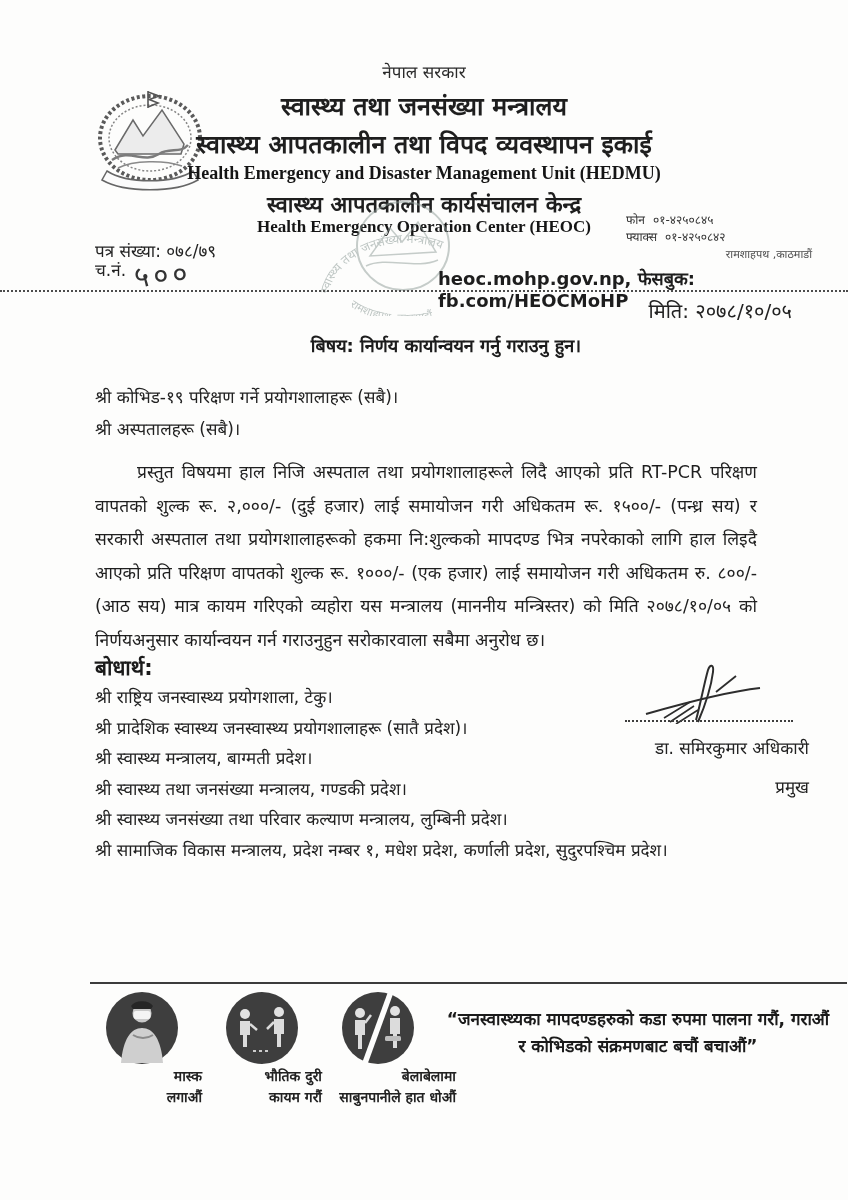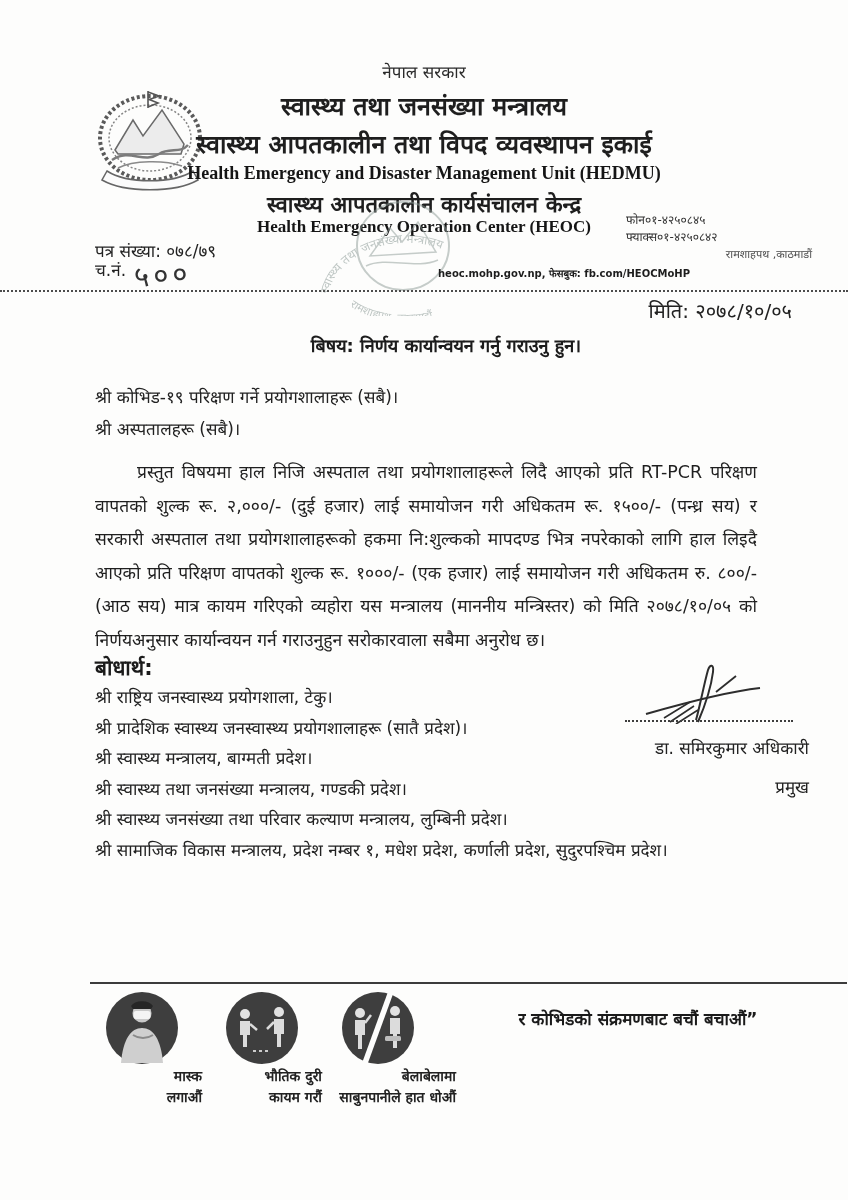--- a/index.html
+++ b/index.html
@@ -12,27 +12,27 @@
   .abs{position:absolute;}
   .ctr{left:0; right:0; text-align:center;}
   .gov-line{top:60px; font-size:17px; color:#2a2a2a;}
   .ministry{top:88px; font-size:25px; font-weight:bold; color:#1e1e1e;}
   .unit-np{top:126px; font-size:25px; font-weight:bold; color:#1e1e1e;}
   .unit-en{top:163px; font-size:18px; font-weight:bold; font-family:"Liberation Serif",serif; color:#151515;}
   .center-np{top:188px; font-size:22px; font-weight:bold; color:#1e1e1e;}
   .center-en{top:217px; font-size:17px; font-weight:bold; font-family:"Liberation Serif",serif; color:#151515;}
   .emblem{left:85px; top:88px; width:130px; height:115px;}
   .contact{right:36px; top:212px; width:186px; font-size:12px; color:#333; line-height:17px;}
-  .contact-row{display:flex; justify-content:flex-start; }
+  .contact-row{display:flex; justify-content:flex-start; gap:8px;}
   .contact-addr{text-align:right; font-size:11px; color:#4a4a4a;}
   .ref-no{left:95px; top:239px; font-size:17px; color:#222;}
   .dispatch{left:95px; top:258px; font-size:17px; color:#222; display:flex; align-items:flex-start;}
   .dispatch-value{font-size:29px; margin-left:8px; margin-top:-4px; transform:rotate(-4deg); color:#333; letter-spacing:4px;}
   .stamp{left:298px; top:198px; width:210px; height:118px; opacity:.5;}
-  .web-line{left:438px; top:266px; font-size:10px; font-weight:bold; color:#1d1d1d;}
+  .web-line{left:438px; top:266px; font-size:18px; font-weight:bold; color:#1d1d1d;}
   .dotted-rule{top:290px; left:0; width:848px; border-top:2px dotted #4c4c4c; height:0;}
   .date-line{right:56px; top:297px; font-size:20px; color:#222;}
   .subject{top:333px; font-size:18px; font-weight:600; color:#1c1c1c;margin-left:44px;}
   .addressees{left:95px; top:381px; font-size:17px; line-height:32px; color:#222;}
   .body-para{left:95px; top:456px; width:662px; font-size:17.5px; line-height:33.5px;
              text-align:justify; text-indent:42px; color:#1f1f1f;}
   .cc-label{left:95px; top:653px; font-size:21px; font-weight:bold; color:#1b1b1b;}
   .cc-list{left:95px; top:682px; font-size:17px; line-height:30.5px; color:#222;}
   .sig-squiggle{left:638px; top:662px; width:130px; height:62px;}
   .sig-dotline{left:625px; top:720px; width:168px; border-top:2px dotted #3d3d3d; height:0;}
@@ -177,16 +177,17 @@
   <div class="abs icon-caption cap-2">
     <div>भौतिक दुरी</div>
     <div>कायम गरौं</div>
   </div>
   <div class="abs icon-caption cap-3">
     <div>बेलाबेलामा</div>
     <div>साबुनपानीले हात धोऔं</div>
   </div>
 
   <div class="abs quote">
+    <div>“जनस्वास्थ्यका मापदण्डहरुको कडा रुपमा पालना गरौं, गराऔं</div>
     <div>र कोभिडको संक्रमणबाट बचौं बचाऔं”</div>
   </div>
 
 </div>
 
 </body></html>

